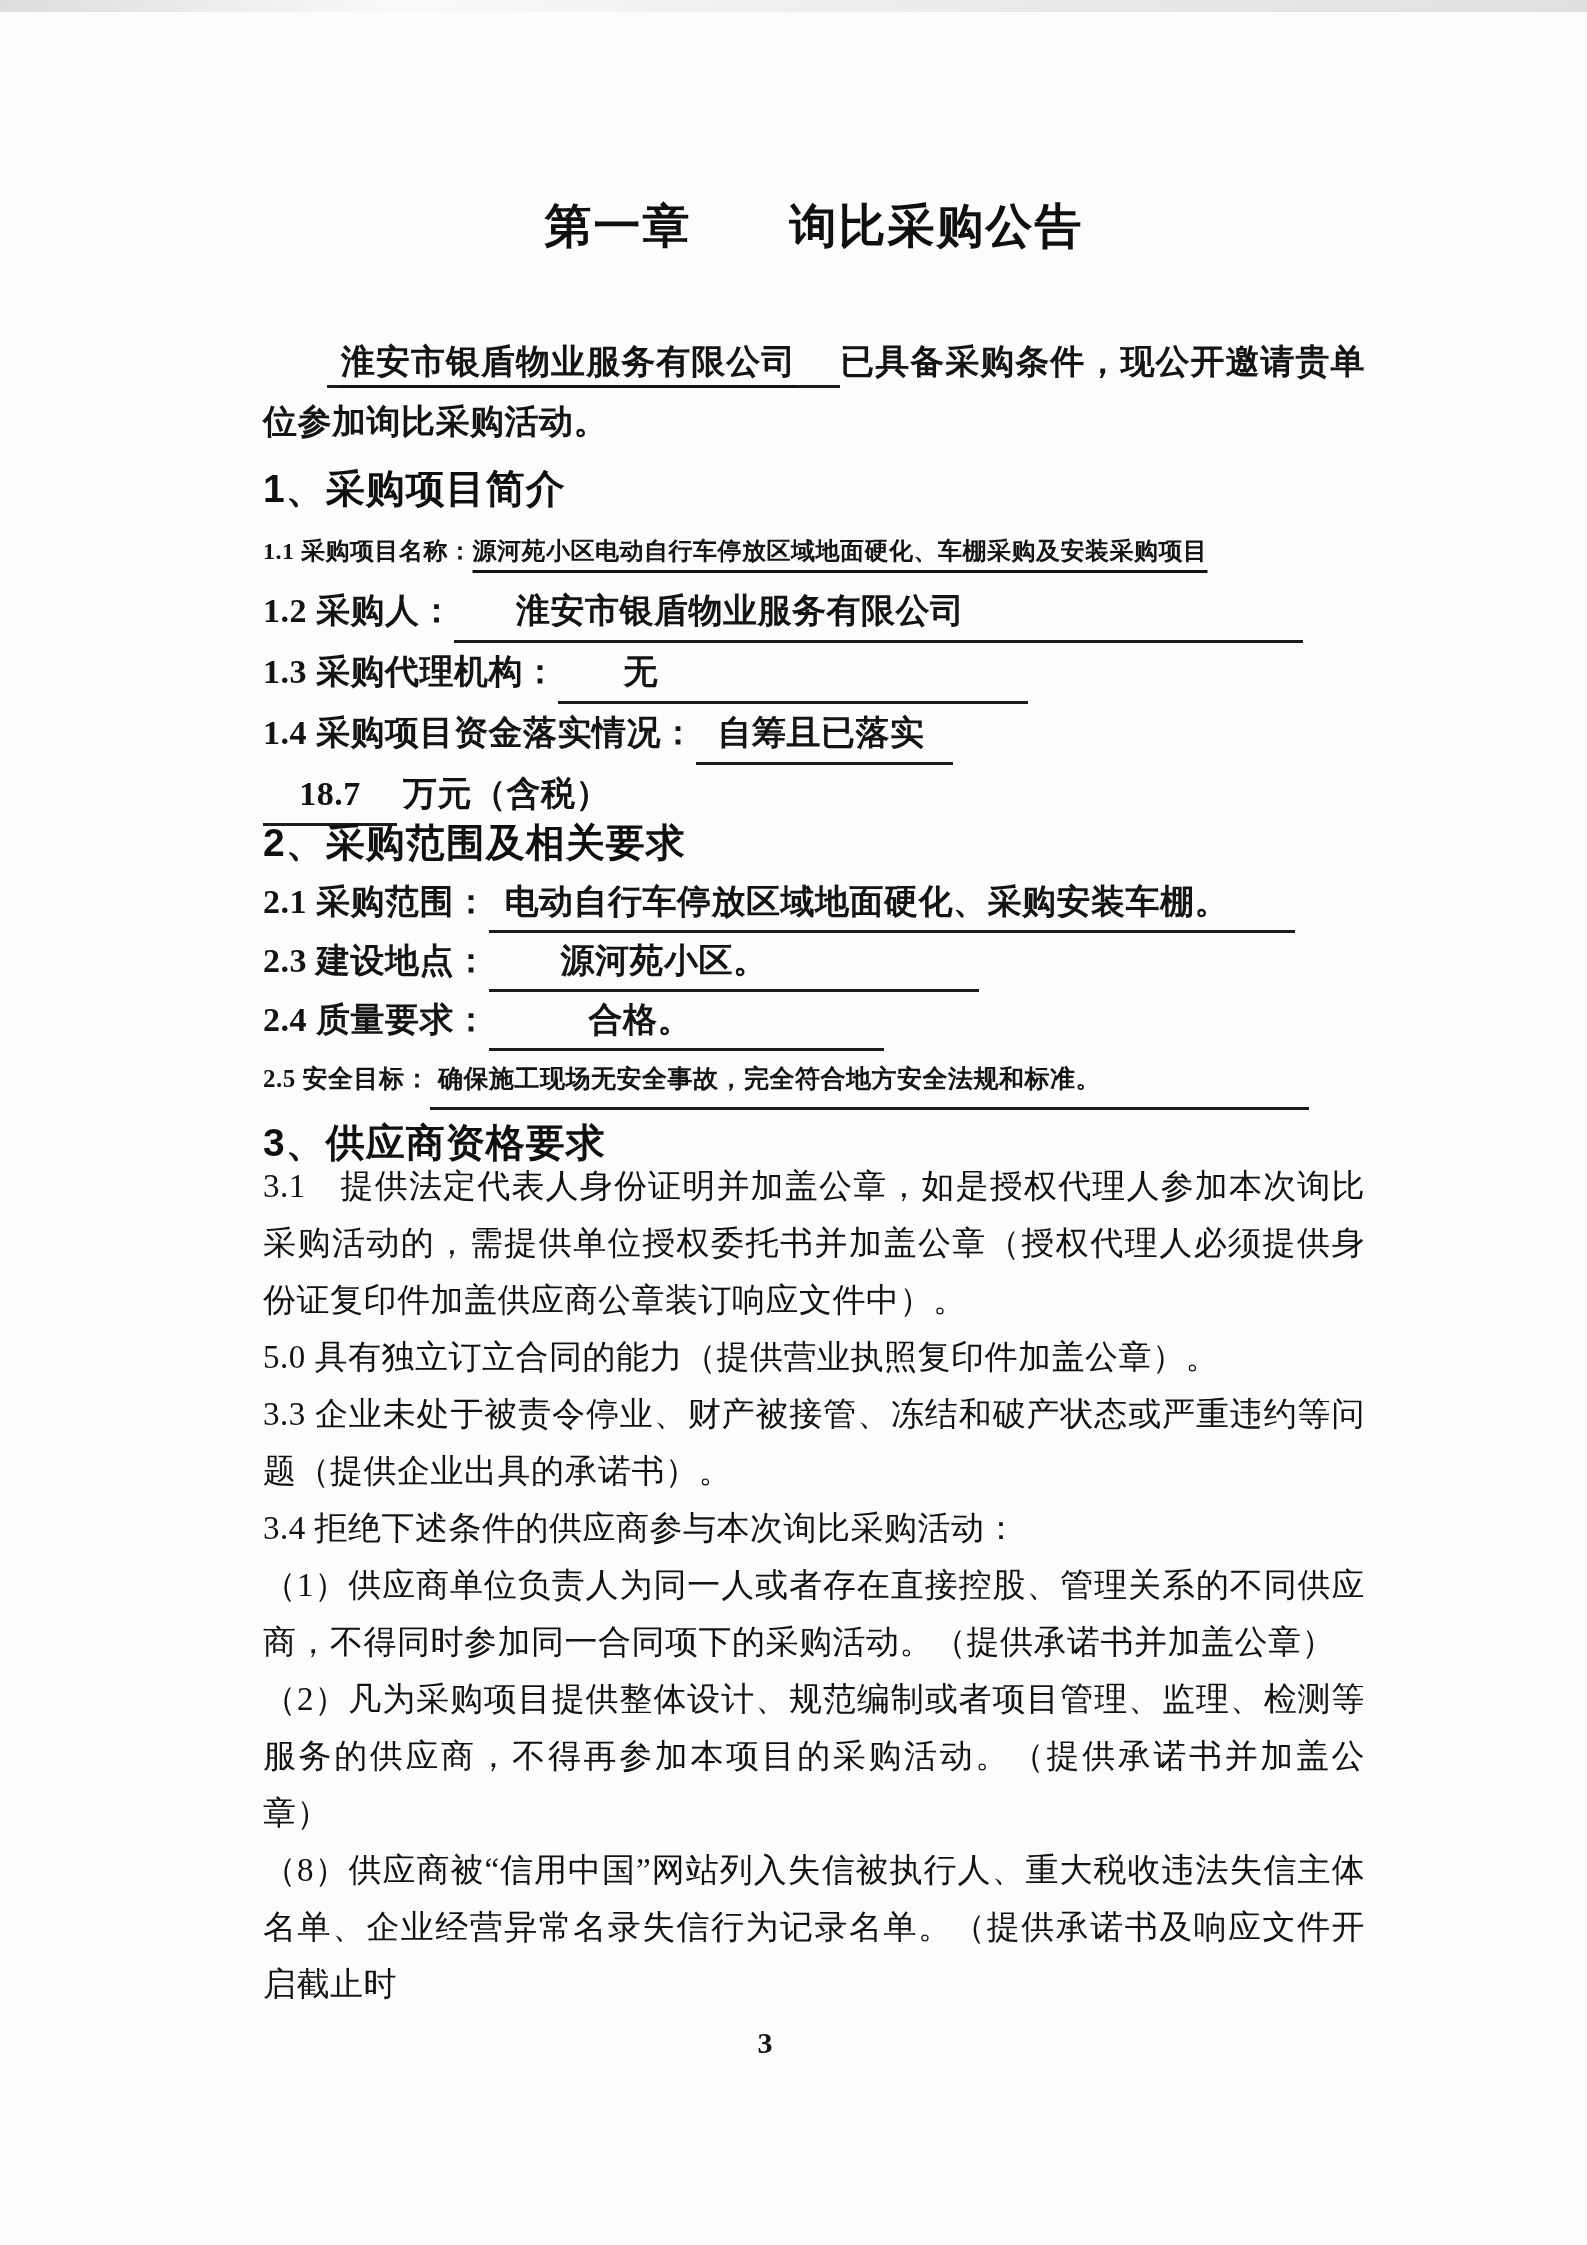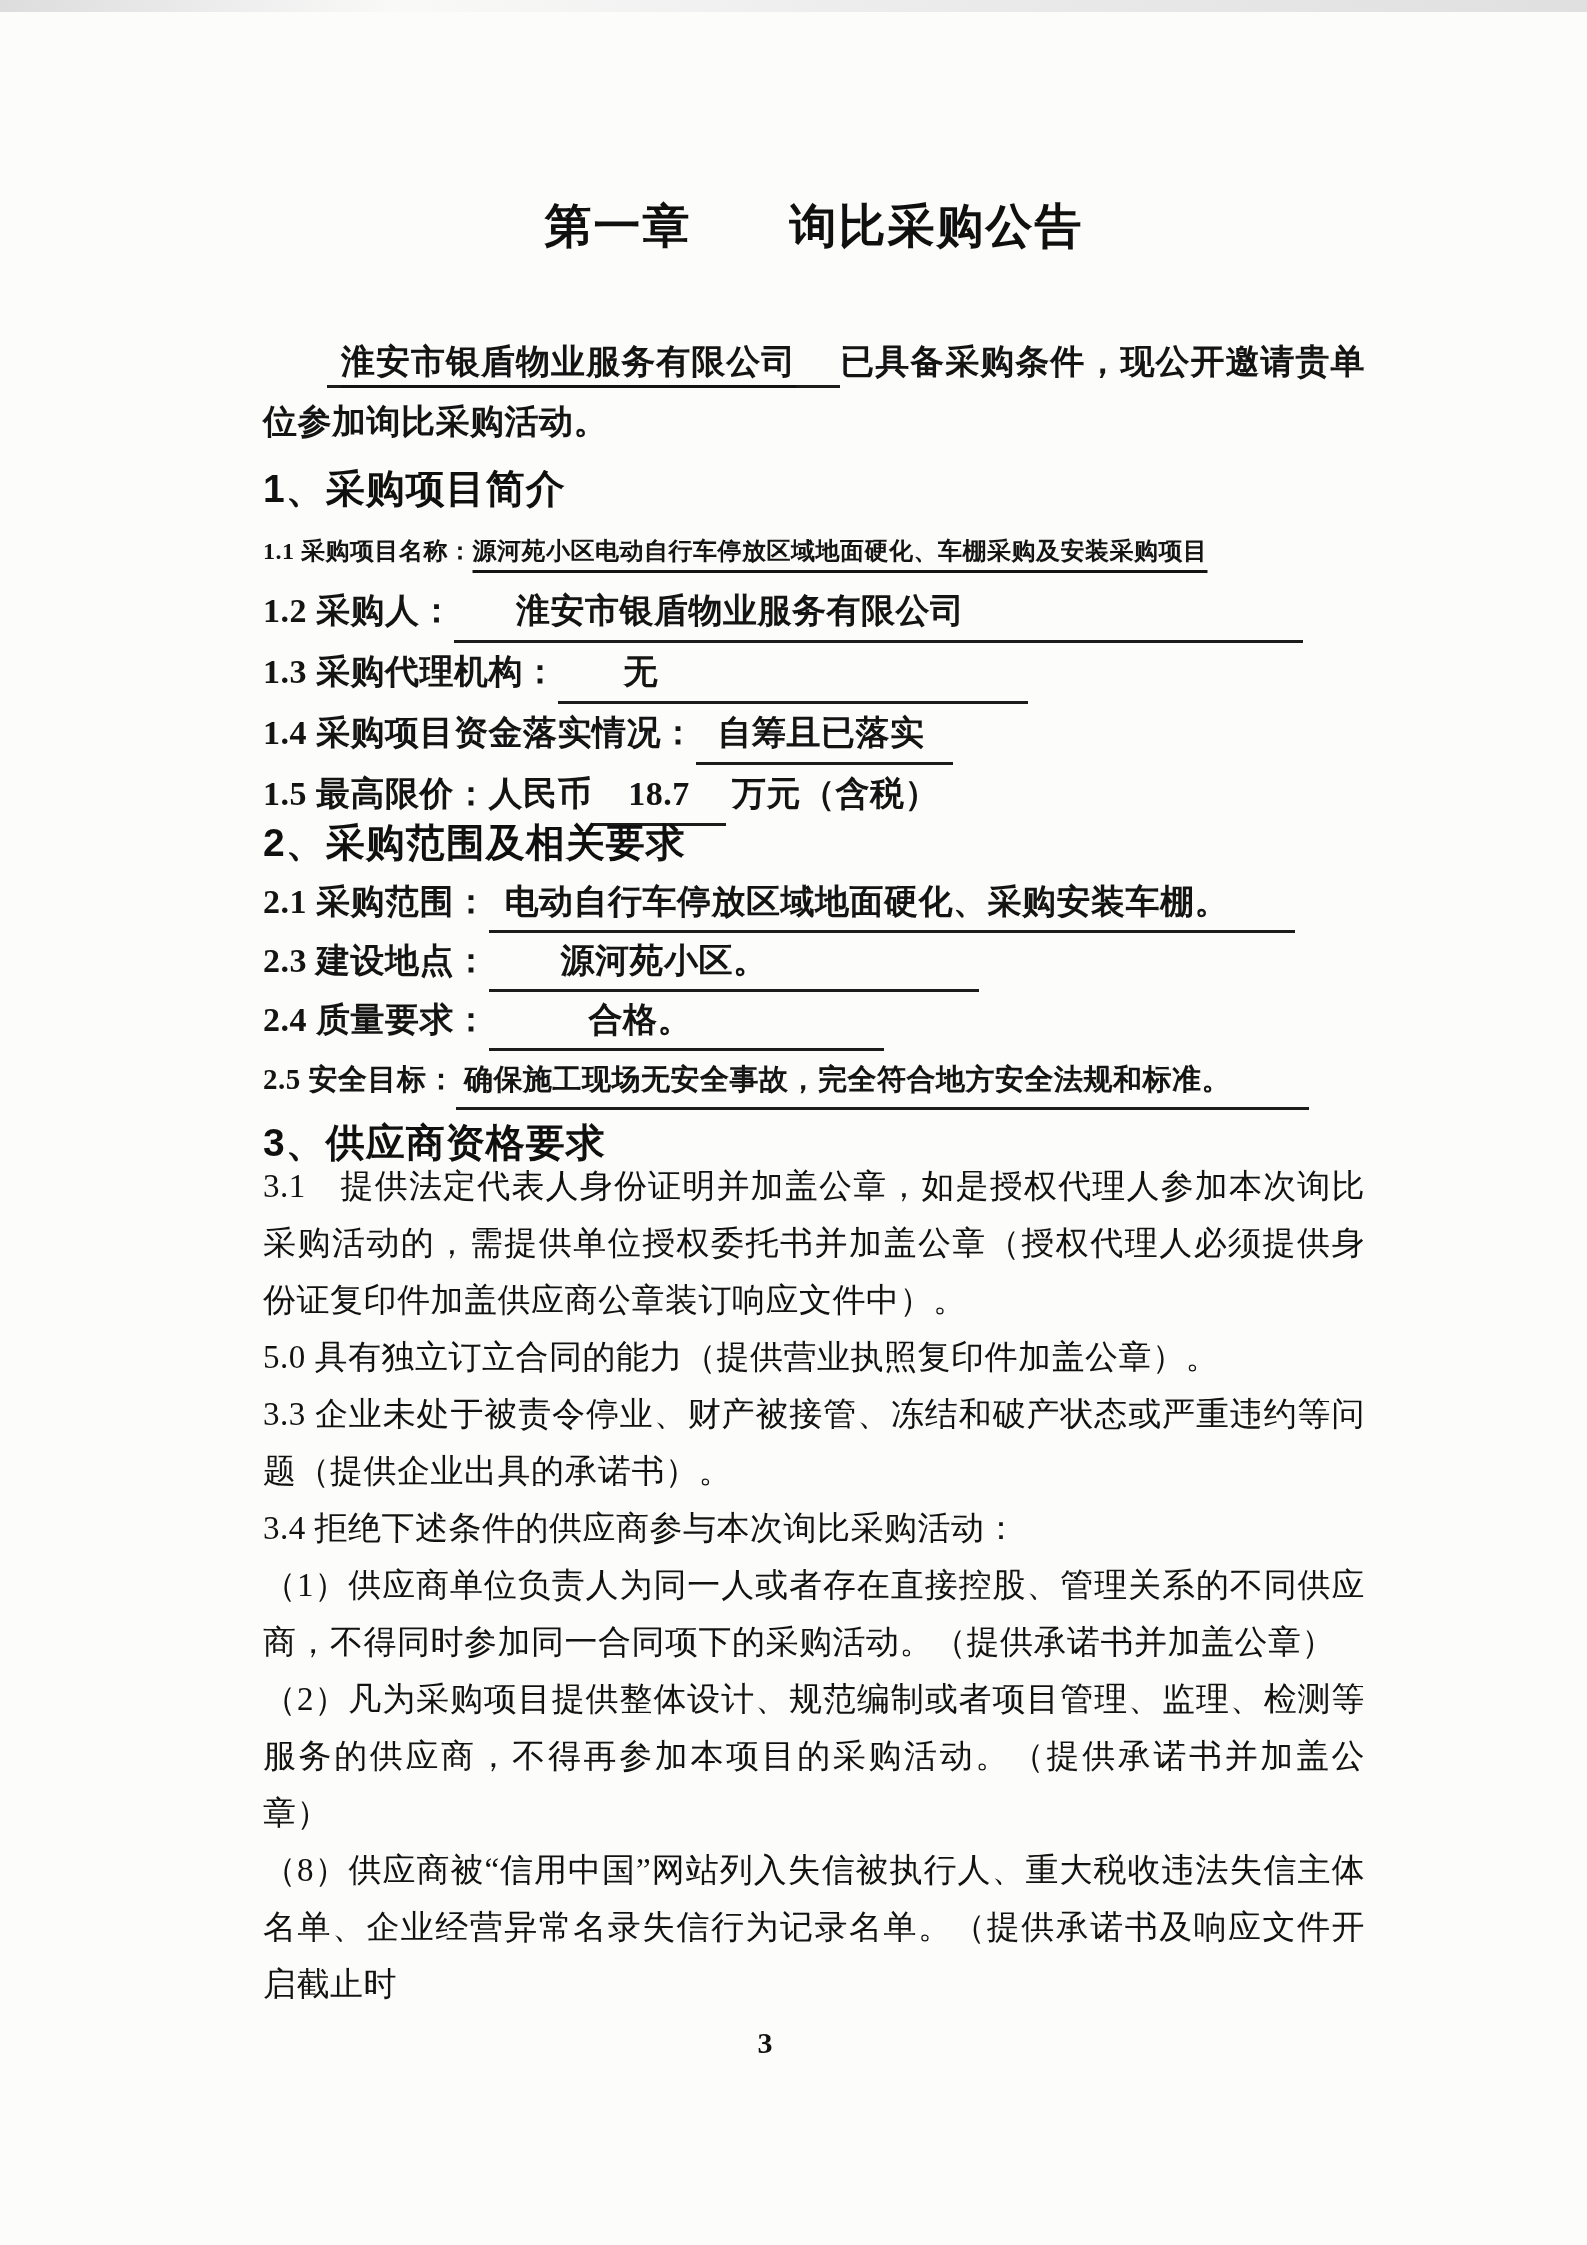--- a/index.html
+++ b/index.html
@@ -65,21 +65,21 @@
 
   .f12 .blank { flex:1 1 auto; padding-left:62px; margin-right:62px; }
   .f13 .blank { width:470px; padding-left:66px; }
   .f14 .blank { padding:0 28px 0 22px; }
   .f15 .blank { width:134px; text-align:center; }
   .f15 .suffix { padding-left:6px; }
   .f21 .blank { flex:1 1 auto; padding-left:16px; margin-right:70px; }
   .f22 .blank { width:460px; padding-left:48px; }
   .f23 .blank { width:490px; padding-left:72px; }
   .f24 .blank { width:395px; padding-left:100px; }
-  .f25 { font-size:29px; }
+  .f25 { font-size:25px; }
   .f25 .blank { flex:1 1 auto; padding-left:8px; margin-right:56px; }
 
   .body-p {
     margin:0; font-size:33px; line-height:57px; font-weight:500;
     text-align:justify; letter-spacing:.5px; color:#121212;
   }
   .body-p.first { margin-top:-16px; }
 
   .page-number {
     position:absolute; top:2026px; left:700px; width:130px;
@@ -109,21 +109,20 @@
       <span class="label">1.3 采购代理机构：</span>
       <span class="blank">无</span>
     </div>
 
     <div class="fill-row f14">
       <span class="label">1.4 采购项目资金落实情况：</span>
       <span class="blank">自筹且已落实</span>
     </div>
 
     <div class="fill-row f15">
-      <span class="label">1.5 最高限价：人民币</span>
       <span class="blank">18.7</span>
       <span class="suffix">万元（含税）</span>
     </div>
 
     <h2 class="sec-heading s2">2、采购范围及相关要求</h2>
 
     <div class="sec2">
       <div class="fill-row f21">
         <span class="label">2.1 采购范围：</span>
         <span class="blank">电动自行车停放区域地面硬化、采购安装车棚。</span>

